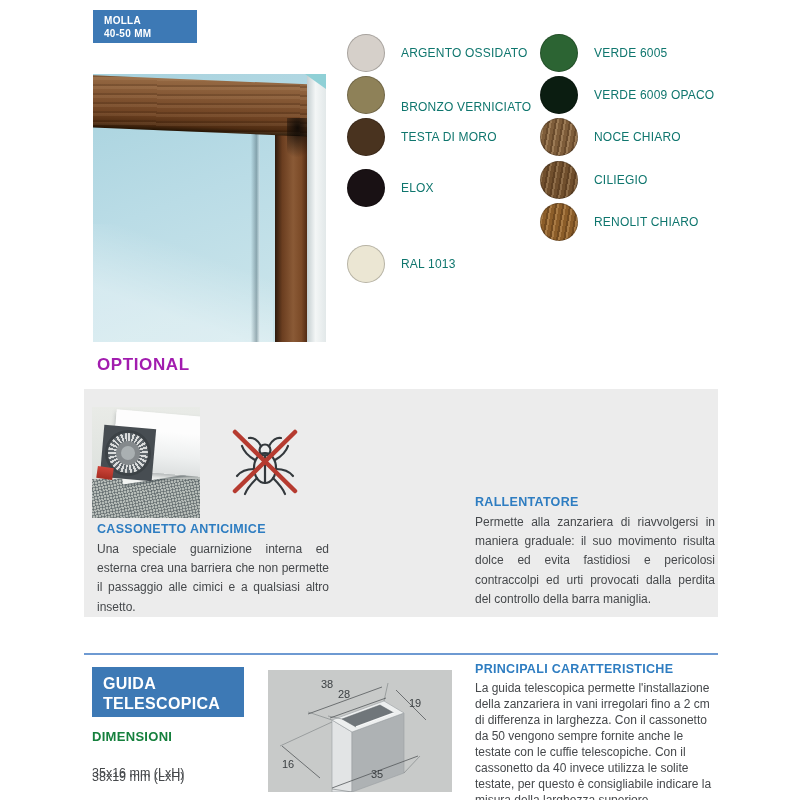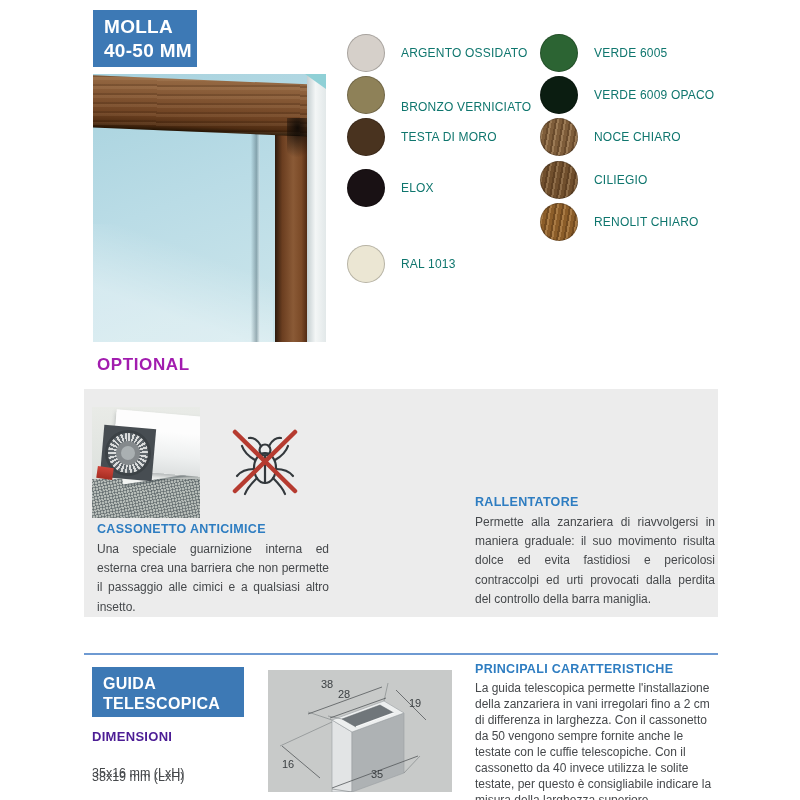--- a/index.html
+++ b/index.html
@@ -7,21 +7,21 @@
     position:relative; width:800px; height:800px; background:#ffffff;
     font-family:"Liberation Sans", sans-serif; overflow:hidden;
   }
   .abs { position:absolute; }
 
   
   .badge {
     background:#3d79b5; color:#fff; font-weight:bold;
     line-height:1.25; letter-spacing:.3px; box-sizing:border-box;
   }
-  .badge-molla { left:93px; top:10px; width:104px; height:57px; font-size:19px; padding:5px 0 0 11px; }
+  .badge-molla { left:93px; top:10px; width:104px; height:33px; font-size:10px; padding:5px 0 0 11px; }
   .badge-guida { left:92px; top:667px; width:152px; height:50px; font-size:16px; padding:7px 0 0 11px; }
 
   
   .window-photo { left:93px; top:74px; width:233px; height:268px; overflow:hidden; }
   .glass { position:absolute; inset:0;
     background:linear-gradient(160deg,#a7d2de 0%,#badce6 45%,#cfe7ec 100%); }
   .glass-hl { position:absolute; left:0; top:150px; width:180px; height:118px;
     background:linear-gradient(200deg, rgba(255,255,255,0) 30%, rgba(255,255,255,.35) 70%); }
   .glass-edge { position:absolute; left:158px; top:45px; width:9px; height:223px;
     background:linear-gradient(90deg, rgba(70,95,105,.02), rgba(70,95,105,.45) 60%, rgba(255,255,255,.25)); }
@@ -74,21 +74,21 @@
   .cass-hub { position:absolute; left:24px; top:34px; width:24px; height:24px; border-radius:50%;
     background:#aab0b2; border:5px solid #84898c; box-sizing:border-box; }
   .cass-red { position:absolute; left:5px; top:60px; width:16px; height:12px;
     background:linear-gradient(180deg,#d0453a,#a52d22); transform:rotate(8deg); }
 
   
   .bug-wrap { position:absolute; left:142px; top:32px; width:78px; height:78px; }
 
   
   .divider { left:84px; top:653px; width:634px; height:2px; background:#6e9ad2; }
-  .dim-title { left:92px; top:729px; font-size:13px; font-weight:bold; color:#4c1d95; letter-spacing:.3px; }
+  .dim-title { left:92px; top:729px; font-size:13px; font-weight:bold; color:#15803d; letter-spacing:.3px; }
   .dim-line { position:absolute; left:92px; font-size:12.5px; color:#45484b; }
   .drawing { left:268px; top:670px; width:184px; height:140px; }
   .car-title { left:475px; top:662px; }
   .car-text { left:475px; top:681px; width:246px; line-height:1.33; }
 </style>
 </head>
 <body>
 
 <div class="page">
 

